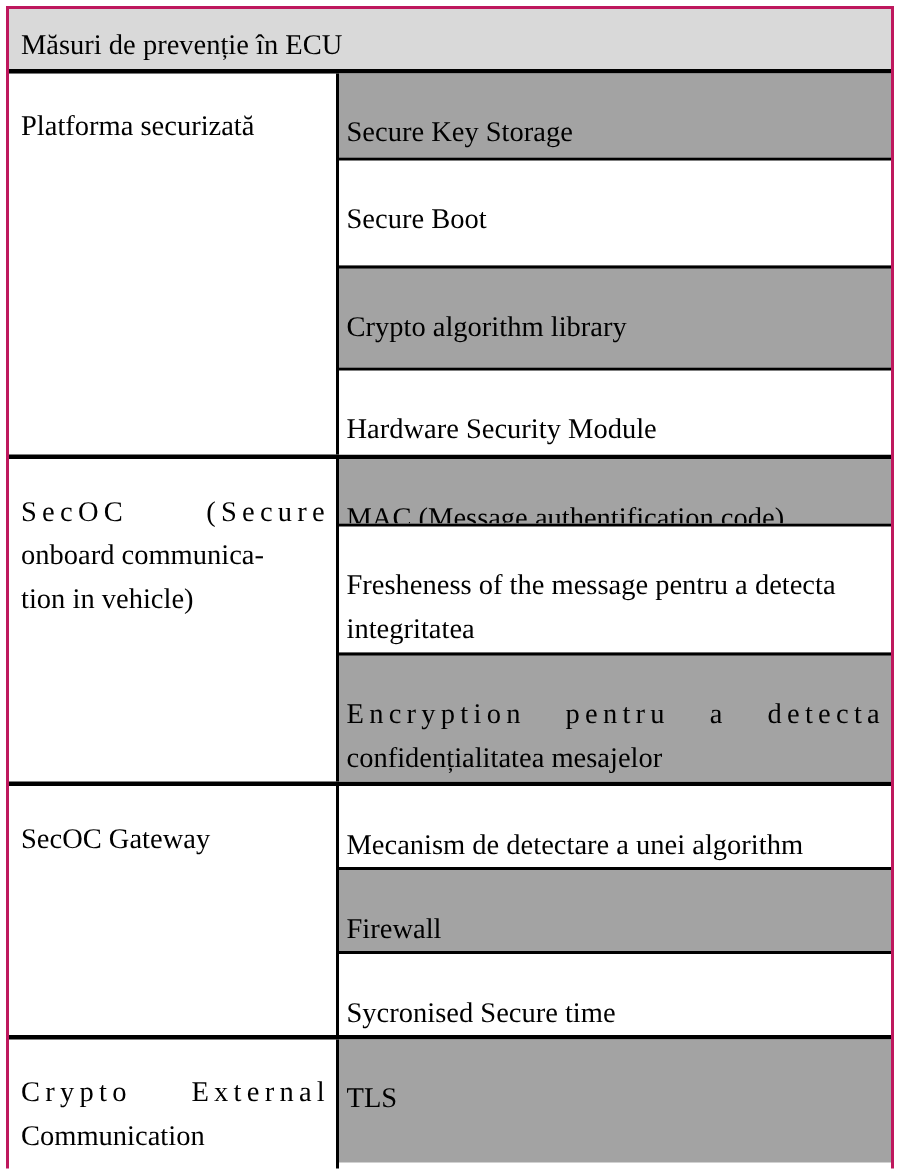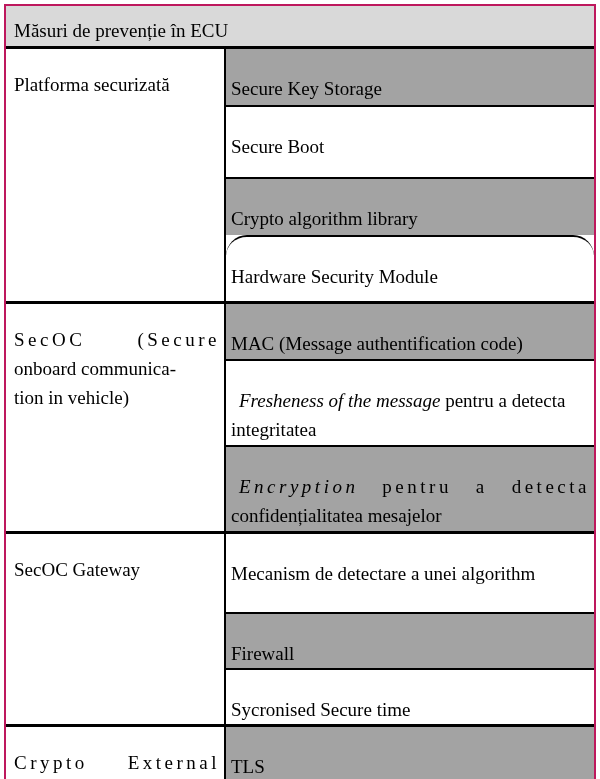--- a/index.html
+++ b/index.html
@@ -70,22 +70,20 @@
   }
   .line {
     line-height: 29px;
     white-space: nowrap;
   }
   .line.justify {
     display: flex;
     justify-content: space-between;
   }
   .seg.i {
-    font-style: italic;
-    margin-left: 8px;
   }
   .seg.sp {
     letter-spacing: 3.5px;
   }
 </style>
 </head>
 <body>
 
 <div class="ecu-table">
   <div class="header">Măsuri de prevenție în ECU</div>
@@ -94,39 +92,39 @@
         <div class="cat">
           <div class="line"><span class="seg">Platforma securizată</span></div>
         </div>
         <div class="items">
           <div class="item hl" style="height: 56px;">
             <div class="line"><span class="seg">Secure Key Storage</span></div>
           </div>
           <div class="item bt" style="height: 72px;">
             <div class="line"><span class="seg">Secure Boot</span></div>
           </div>
-          <div class="item hl bt" style="height: 58px;">
+          <div class="item hl bt" style="height: 68px;">
             <div class="line"><span class="seg">Crypto algorithm library</span></div>
           </div>
-          <div class="item bt" style="height: 66px; border-radius: 21px;">
+          <div class="item bt" style="height: 58px;">
             <div class="line"><span class="seg">Hardware Security Module</span></div>
           </div>
         </div>
       </div>
       <div class="section">
         <div class="cat">
           <div class="line justify">
             <span class="seg sp">SecOC</span>
             <span class="seg sp">(Secure</span>
           </div>
           <div class="line"><span class="seg">onboard communica-</span></div>
           <div class="line"><span class="seg">tion in vehicle)</span></div>
         </div>
         <div class="items">
-          <div class="item hl" style="height: 55px;">
+          <div class="item hl" style="height: 43px;">
             <div class="line"><span class="seg">MAC (Message authentification code)</span></div>
           </div>
           <div class="item bt" style="height: 86px;">
             <div class="line"><span class="seg i">Fresheness of the message</span><span class="seg"> pentru a detecta</span></div>
             <div class="line"><span class="seg">integritatea</span></div>
           </div>
           <div class="item hl bt" style="height: 86px;">
             <div class="line justify">
               <span class="seg i sp">Encryption</span>
               <span class="seg sp">pentru</span>
@@ -138,21 +136,21 @@
         </div>
       </div>
       <div class="section">
         <div class="cat">
           <div class="line"><span class="seg">SecOC Gateway</span></div>
         </div>
         <div class="items">
           <div class="item" style="height: 54px;">
             <div class="line"><span class="seg">Mecanism de detectare a unei algorithm</span></div>
           </div>
-          <div class="item hl bt" style="height: 56px; margin-top: 24px;">
+          <div class="item hl bt" style="height: 56px;">
             <div class="line"><span class="seg">Firewall</span></div>
           </div>
           <div class="item bt" style="height: 56px;">
             <div class="line"><span class="seg">Sycronised Secure time</span></div>
           </div>
         </div>
       </div>
       <div class="section">
         <div class="cat">
           <div class="line justify">

